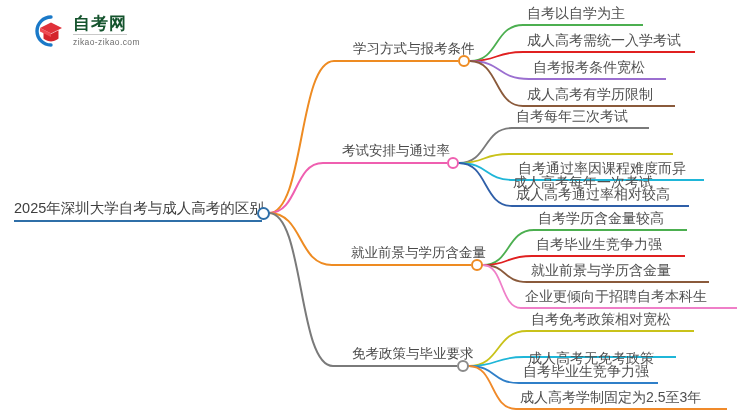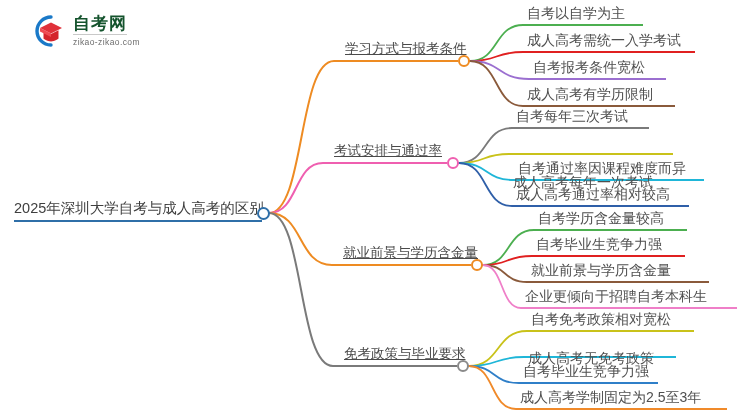--- a/index.html
+++ b/index.html
@@ -99,27 +99,26 @@
     background: #2f6fa8;
   }
 
   
   .branch {
     position: absolute;
     height: 26px;
   }
   .branch-label {
     position: absolute;
-    left: 8px;
+    left: 16px;
     bottom: 4px;
     font-size: 13.5px;
     color: #4a4a4a;
     white-space: nowrap;
     padding: 0 3px;
-    text-decoration: underline;
   }
 
   
   .leaf {
     position: absolute;
     height: 24px;
   }
   .leaf-label {
     position: absolute;
     left: 0;

